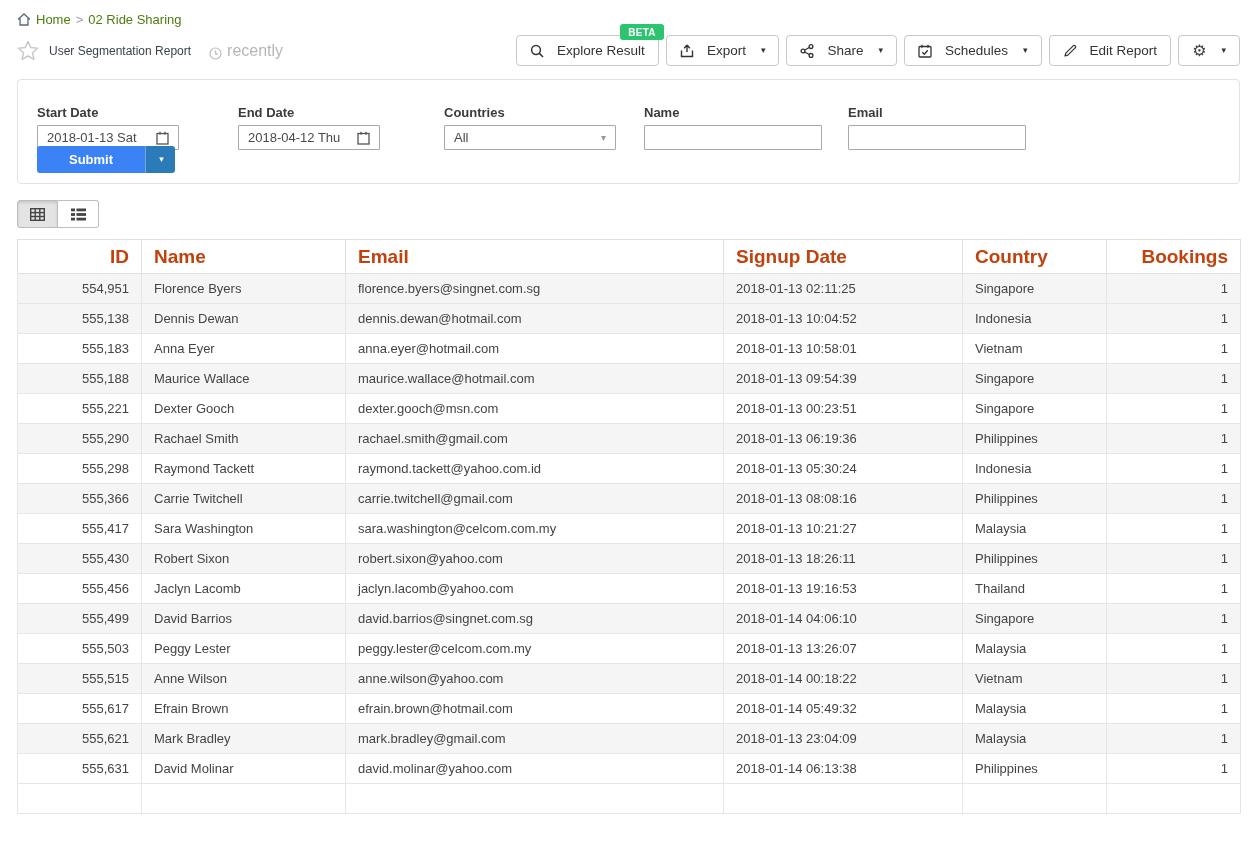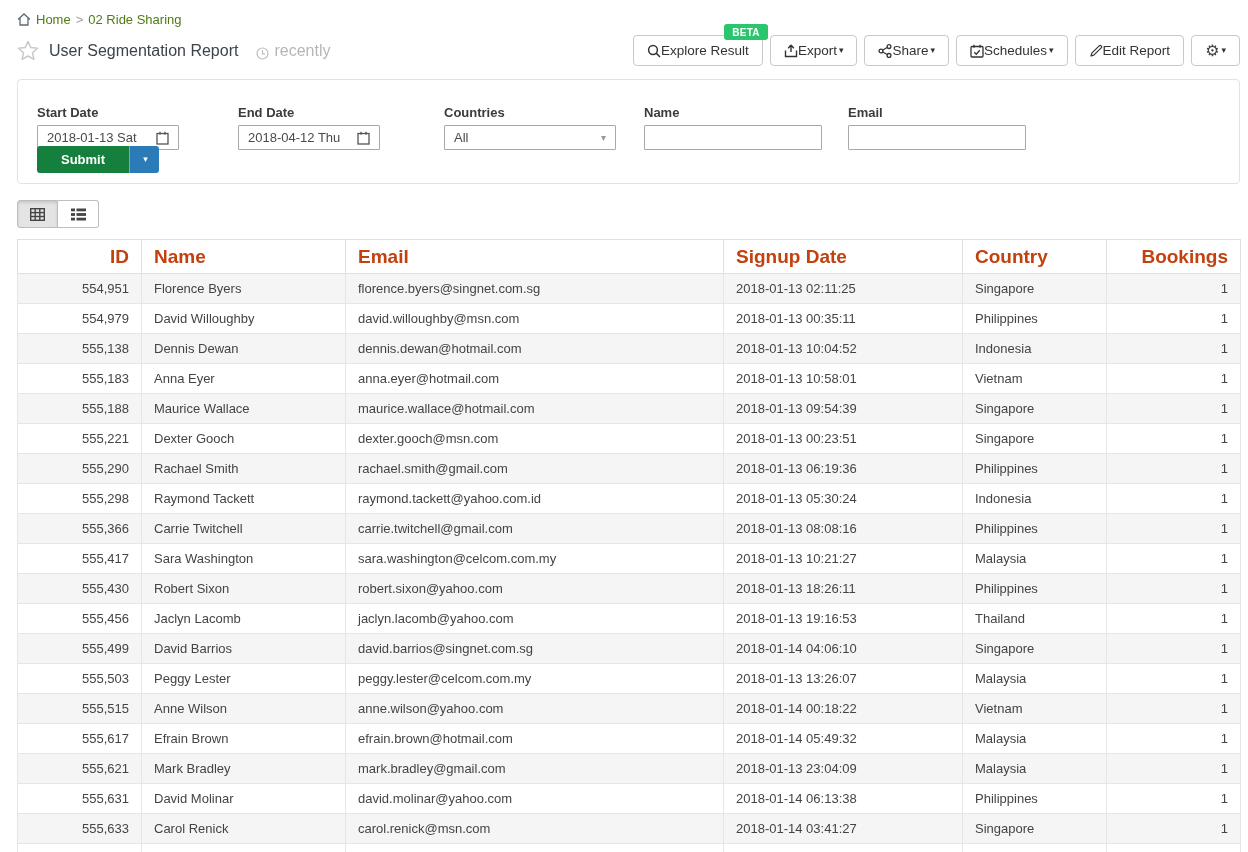--- a/index.html
+++ b/index.html
@@ -12,26 +12,26 @@
   a { text-decoration:none; }
 
   
   .breadcrumb { padding:12px 8px 0 17px; font-size:13px; color:#999; display:flex; align-items:center; gap:5px; }
   .breadcrumb .crumb { color:#4d7c0f; cursor:pointer; }
   .breadcrumb .sep { color:#9aa0a6; }
 
   
   .title-row { display:flex; align-items:center; justify-content:space-between; padding:8px 8px 0 17px; }
   .title-left { display:flex; align-items:center; }
-  .page-title { font-size:16px; font-weight:400; color:#3c434a; margin:0 0 0 10px; }
+  .page-title { font-size:12px; font-weight:400; color:#3c434a; margin:0 0 0 10px; }
   .recency { display:flex; align-items:flex-end; gap:5px; margin-left:18px; color:#b6b6b6; font-size:16px; }
 
   .actions { display:flex; align-items:center; }
   .btn {
-    position:relative; display:inline-flex; align-items:center; gap:0;
+    position:relative; display:inline-flex; align-items:center; gap:13px;
     height:31px; padding:0 13px; margin-left:7px;
     background:#fff; border:1px solid #c9c9c9; border-radius:4px;
     font-size:13.5px; color:#333; cursor:pointer; white-space:nowrap;
   }
   .caret { font-size:9px; color:#333; line-height:1; margin-left:2px; }
   .beta-badge {
     position:absolute; top:-12px; right:-6px;
     background:#2bc46f; color:#fff; font-size:10px; font-weight:bold;
     padding:2.5px 8px; border-radius:3px; letter-spacing:.3px;
   }
@@ -52,22 +52,22 @@
   input.input-box { display:block; }
   .f-start   { left:19px;  width:142px; }
   .f-end     { left:220px; width:142px; }
   .f-country { left:426px; width:172px; }
   .f-name    { left:626px; width:178px; }
   .f-email   { left:830px; width:178px; }
   .select-caret { color:#9b9b9b; font-size:10px; }
 
   .submit-group { position:absolute; left:19px; top:66px; display:flex; cursor:pointer; }
   .submit-main {
-    background:#15803d; color:#fff; font-size:13px; font-weight:700;
-    height:27px; line-height:27px; padding:0 24px; border-radius:3px 0 0 3px; border:none;
+    background:#3b82f6; color:#fff; font-size:13px; font-weight:700;
+    height:27px; line-height:27px; padding:0 32px; border-radius:3px 0 0 3px; border:none;
   }
   .submit-caret {
     background:#2b7bb9; width:30px; height:27px; border-radius:0 3px 3px 0;
     border-left:1px solid rgba(255,255,255,.35);
     display:flex; align-items:center; justify-content:center;
   }
   .submit-caret .caret { color:#fff; }
 
   
   .view-toggle { margin:16px 0 0 17px; display:inline-flex; }
@@ -305,28 +305,20 @@
   </thead>
   <tbody>
       <tr class="odd">
         <td class="num">554,951</td>
         <td>Florence Byers</td>
         <td>florence.byers@singnet.com.sg</td>
         <td>2018-01-13 02:11:25</td>
         <td>Singapore</td>
         <td class="num">1</td>
       </tr>
-      <tr class="even">
-        <td class="num">554,979</td>
-        <td>David Willoughby</td>
-        <td>david.willoughby@msn.com</td>
-        <td>2018-01-13 00:35:11</td>
-        <td>Philippines</td>
-        <td class="num">1</td>
-      </tr>
       <tr class="odd">
         <td class="num">555,138</td>
         <td>Dennis Dewan</td>
         <td>dennis.dewan@hotmail.com</td>
         <td>2018-01-13 10:04:52</td>
         <td>Indonesia</td>
         <td class="num">1</td>
       </tr>
       <tr class="even">
         <td class="num">555,183</td>
@@ -441,28 +433,20 @@
         <td class="num">1</td>
       </tr>
       <tr class="even">
         <td class="num">555,631</td>
         <td>David Molinar</td>
         <td>david.molinar@yahoo.com</td>
         <td>2018-01-14 06:13:38</td>
         <td>Philippines</td>
         <td class="num">1</td>
       </tr>
-      <tr class="odd">
-        <td class="num">555,633</td>
-        <td>Carol Renick</td>
-        <td>carol.renick@msn.com</td>
-        <td>2018-01-14 03:41:27</td>
-        <td>Singapore</td>
-        <td class="num">1</td>
-      </tr>
       <tr>
         <td></td>
         <td></td>
         <td></td>
         <td></td>
         <td></td>
         <td></td>
       </tr>
     </tbody>
 </table>

